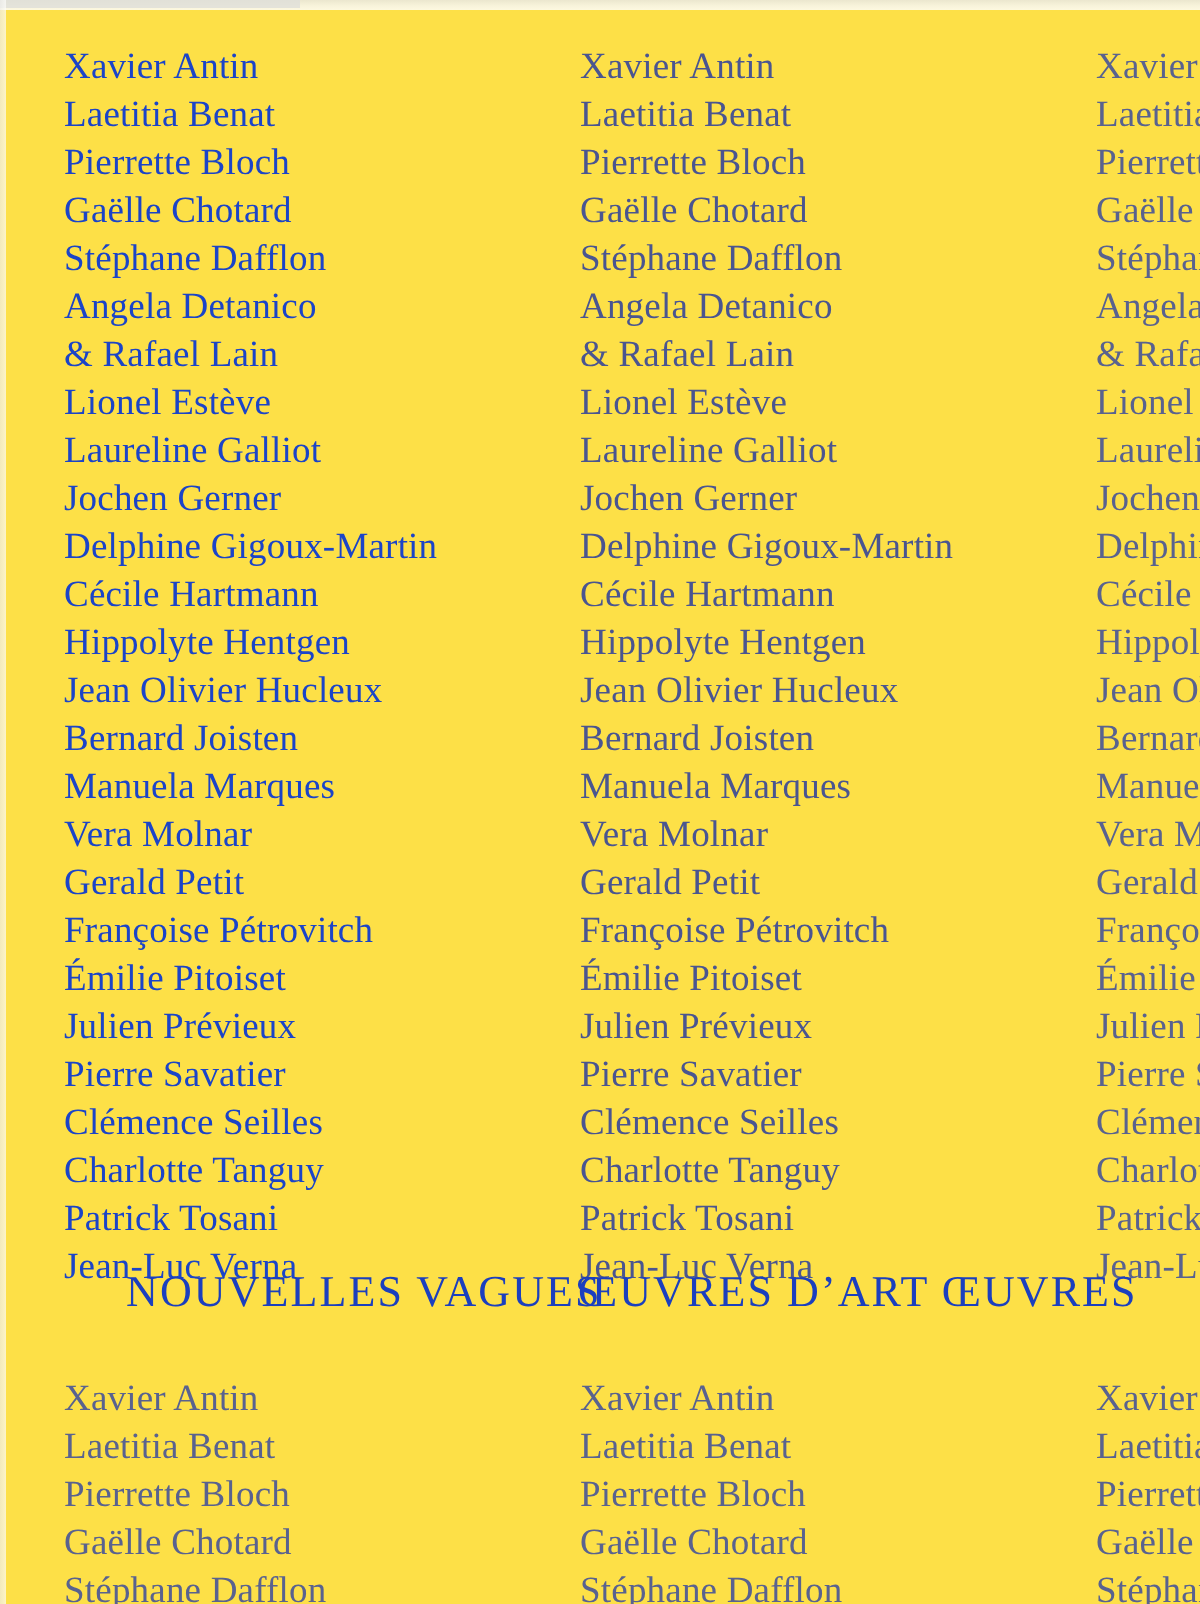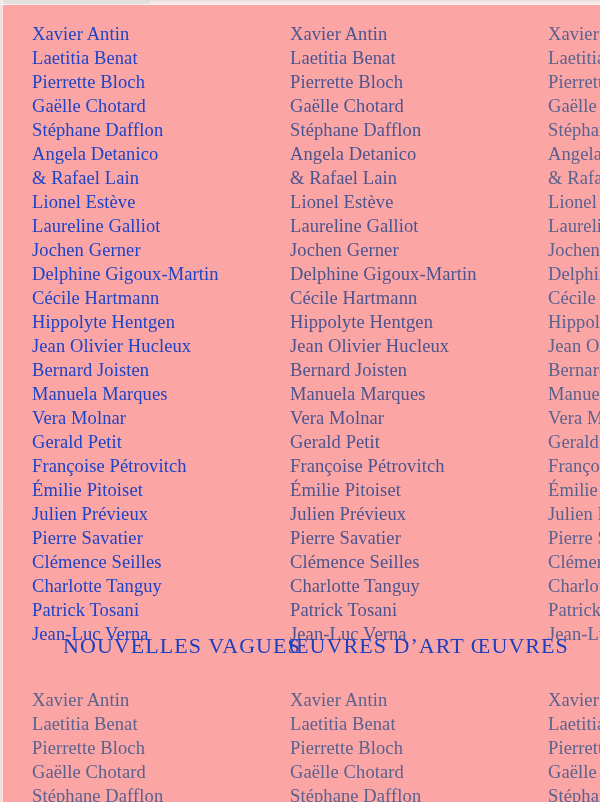--- a/index.html
+++ b/index.html
@@ -13,21 +13,21 @@
     background: #fdfdfb;
     font-family: "Liberation Serif", "DejaVu Serif", serif;
     overflow: hidden;
   }
 
   #poster {
     position: relative;
     width: 600px;
     height: 802px;
     overflow: hidden;
-    background: #fca5a5;
+    background: #fde047;
   }
 
   
   .scan-edge-top {
     position: absolute;
     top: 0;
     left: 0;
     width: 600px;
     height: 5px;
     background: linear-gradient(to bottom, #e8e8e6 0%, #f6f6f4 55%, #fdfdfb 100%);

